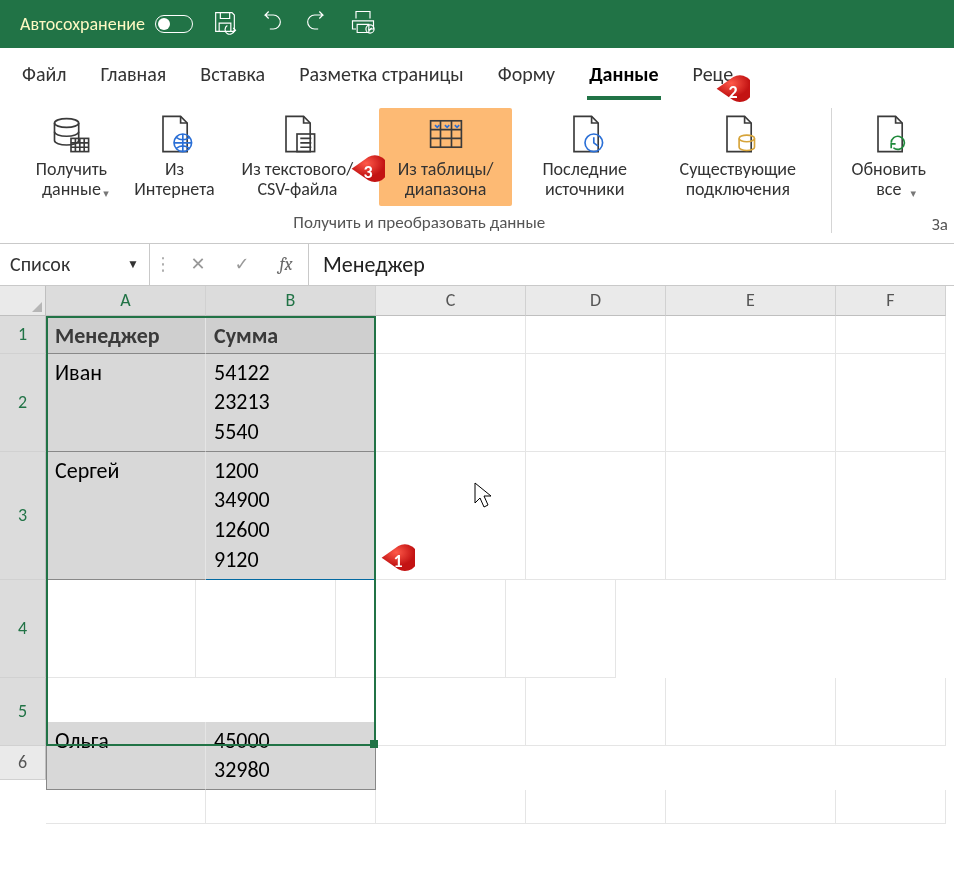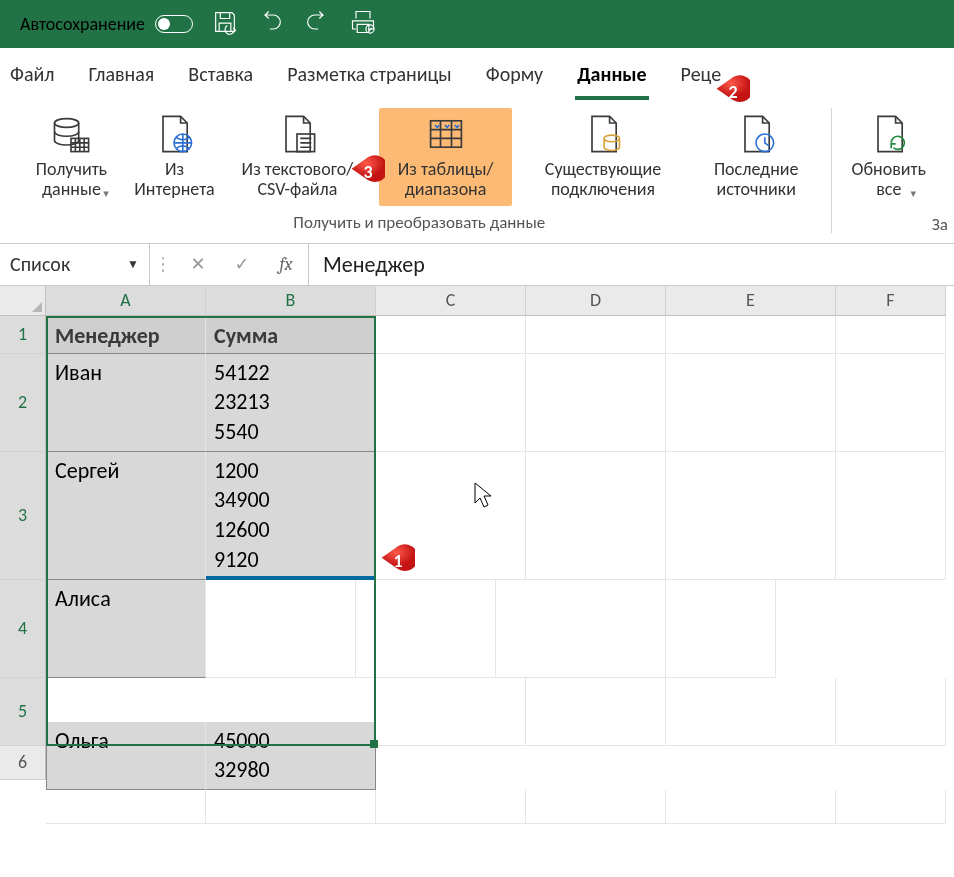--- a/index.html
+++ b/index.html
@@ -14,34 +14,34 @@
   }
   
   .titlebar {
     background: #217346;
     height: 48px;
     display: flex;
     align-items: center;
     padding: 0 20px;
     gap: 18px;
   }
-  .autosave { color: #000000; display: flex; align-items: center; gap: 10px; font-size: 18px;}
+  .autosave { color: #fef9c3; display: flex; align-items: center; gap: 10px; font-size: 18px;}
   .toggle {
     width: 38px; height: 18px; border: 1.5px solid #fff; border-radius: 10px;
     position: relative;
   }
   .toggle::after {
     content:""; position:absolute; left:2px; top:2px; width:12px; height:12px;
     border-radius:50%; background:#fff;
   }
   .tb-icons { display:flex; gap:18px; align-items:center; color:#fff; }
   .tb-icons svg { stroke:#fff; fill:none; }
   
   .tabs {
-    display:flex; gap:30px; padding: 8px 20px 0 8px;
+    display:flex; gap:30px; padding: 8px 20px 0 20px;
     font-size: 20px; color:#333;
   }
   .tab { padding: 6px 2px 10px; cursor:pointer;}
   .tab.active { font-weight:700; border-bottom:4px solid #217346; color:#000;}
   
   .ribbon {
     display:flex; padding:8px 12px 0; border-bottom:1px solid #c9c9c9;
     position:relative; background:#fff;
   }
   .group {
@@ -238,38 +238,38 @@
             </svg>
         </span>
         <span>Из таблицы/
 диапазона</span>
       </div>
       <div class="rb-btn">
         <span class="rb-icon">
           <svg width="44" height="44" viewBox="0 0 40 40">
               <path d="M10 4h16l6 6v26H10z"></path>
               <path d="M26 4v6h6"></path>
+              <circle cx="28" cy="28" r="8" stroke="#2a6fd6"></circle>
+              <path d="M28 23v5l4 3" stroke="#2a6fd6"></path>
+            </svg>
+        </span>
+        <span>Последние
+источники</span>
+      </div>
+      <div class="rb-btn">
+        <span class="rb-icon">
+          <svg width="44" height="44" viewBox="0 0 40 40">
+              <path d="M10 4h16l6 6v26H10z"></path>
+              <path d="M26 4v6h6"></path>
               <ellipse cx="28" cy="24" rx="7" ry="3" stroke="#d6a43a"></ellipse>
               <path d="M21 24v8c0 1.6 3.2 3 7 3s7-1.4 7-3v-8" stroke="#d6a43a"></path>
             </svg>
         </span>
         <span>Существующие
 подключения</span>
-      </div>
-      <div class="rb-btn">
-        <span class="rb-icon">
-          <svg width="44" height="44" viewBox="0 0 40 40">
-              <path d="M10 4h16l6 6v26H10z"></path>
-              <path d="M26 4v6h6"></path>
-              <circle cx="28" cy="28" r="8" stroke="#2a6fd6"></circle>
-              <path d="M28 23v5l4 3" stroke="#2a6fd6"></path>
-            </svg>
-        </span>
-        <span>Последние
-источники</span>
       </div>
     </div>
     <div class="group-label">Получить и преобразовать данные</div>
   </div>
   <div class="vdiv"></div>
   <div class="group">
     <div class="group-items">
       <div class="rb-btn">
         <span class="rb-icon">
           <svg width="44" height="44" viewBox="0 0 40 40">
@@ -339,32 +339,31 @@
 23213
 5540</div>
         <div class="cell colC" style="height:98px;background:#fff"></div>
         <div class="cell colD" style="height:98px;background:#fff"></div>
         <div class="cell colE" style="height:98px;background:#fff"></div>
         <div class="cell colF" style="height:98px;background:#fff"></div>
       </div>
 
       <div class="cellrow selArea">
         <div class="cell colA tblborder-l" style="height:128px;border-bottom:1px solid #888">Сергей</div>
-        <div class="cell colB tblborder-r" style="height:128px;border-bottom:4px solid #0369a1">1200
+        <div class="cell colB tblborder-r" style="height:128px;border-bottom:1px solid #0369a1">1200
 34900
 12600
 9120</div>
         <div class="cell colC" style="height:128px;background:#fff"></div>
         <div class="cell colD" style="height:128px;background:#fff"></div>
         <div class="cell colE" style="height:128px;background:#fff"></div>
         <div class="cell colF" style="height:128px;background:#fff"></div>
       </div>
 
       <div class="cellrow selArea">
-        <div class="cell colA tblborder-l" style="height:98px;border-bottom:1px solid #888">Алиса</div>
         <div class="cell colC" style="height:98px;background:#fff"></div>
         <div class="cell colD" style="height:98px;background:#fff"></div>
         <div class="cell colE" style="height:98px;background:#fff"></div>
         <div class="cell colF" style="height:98px;background:#fff"></div>
       </div>
 
       <div class="cellrow selArea">
         <div class="cell colA tblborder-l tblborder-b" style="height:68px">Ольга</div>
         <div class="cell colB tblborder-r tblborder-b" style="height:68px">45000
 32980</div>

